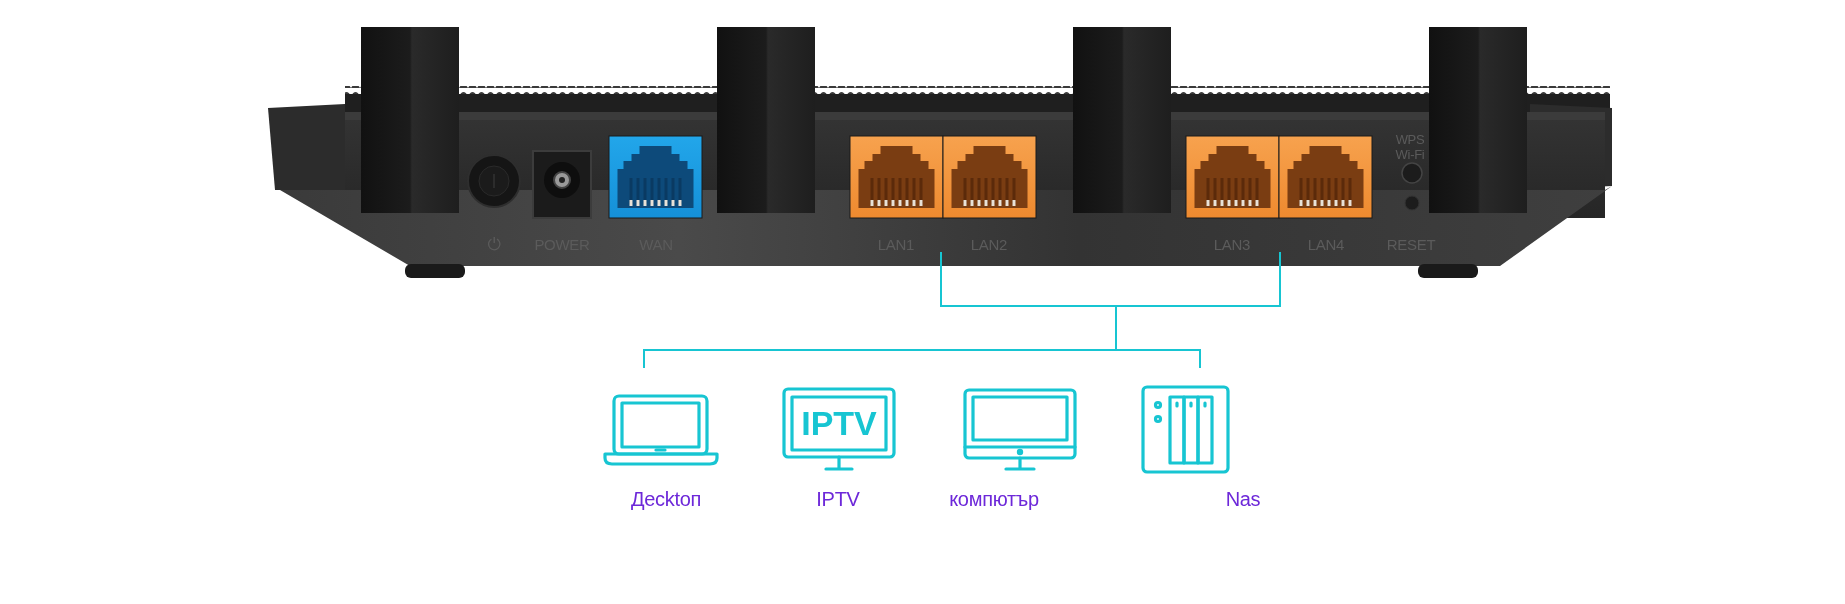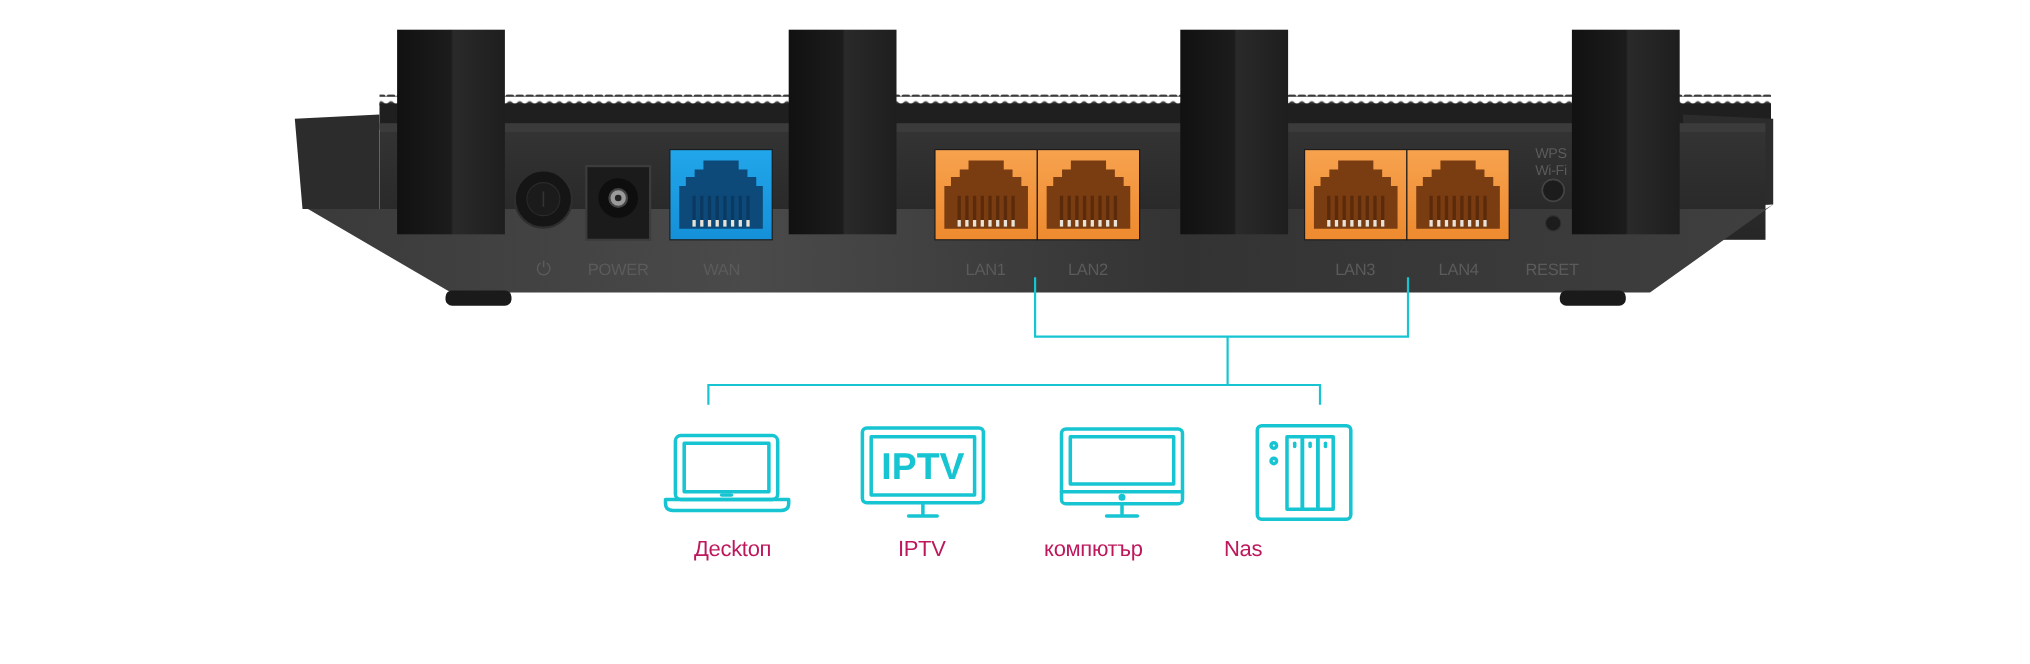--- a/index.html
+++ b/index.html
@@ -1,19 +1,19 @@
 <!DOCTYPE html>
 <html><head>
 <meta charset="utf-8">
 <style>
   html,body{margin:0;padding:0;background:#ffffff;}
   body{width:1845px;height:604px;position:relative;overflow:hidden;font-family:"Liberation Sans",sans-serif;}
   #scene{position:absolute;left:0;top:0;width:1845px;height:604px;}
   .port-label{font-family:"Liberation Sans",sans-serif;font-size:15px;fill:#5b5b5b;letter-spacing:-0.3px;}
-  .dev-label{position:absolute;top:488px;font-family:"Liberation Sans",sans-serif;font-size:20px;color:#be185d;text-align:center;width:160px;margin-left:-80px;letter-spacing:-0.3px;}
+  .dev-label{position:absolute;top:488px;font-family:"Liberation Sans",sans-serif;font-size:20px;color:#6d28d9;text-align:center;width:160px;margin-left:-80px;letter-spacing:-0.3px;}
 </style>
 </head>
 <body>
 
 <svg id="scene" viewBox="0 0 1845 604" xmlns="http://www.w3.org/2000/svg">
   <defs>
     <linearGradient id="bodyGrad" x1="0" y1="0" x2="0" y2="1">
       <stop offset="0" stop-color="#333333"></stop>
       <stop offset="1" stop-color="#262626"></stop>
     </linearGradient>
@@ -241,13 +241,13 @@
       <line x1="1191" y1="403" x2="1191" y2="406"></line>
       <line x1="1205" y1="403" x2="1205" y2="406"></line>
     </g>
   </g>
   <text x="839" y="435" text-anchor="middle" style="font-family:'Liberation Sans',sans-serif;font-size:34px;font-weight:bold;fill:#17c5d2">IPTV</text>
 </svg>
 
 <div class="dev-label" style="left:666px">Деcktоп</div>
 <div class="dev-label" style="left:838px">IPTV</div>
 <div class="dev-label" style="left:994px">компютър</div>
-<div class="dev-label" style="left:1130px">Nas</div>
+<div class="dev-label" style="left:1243px">Nas</div>
 
 </body></html>

